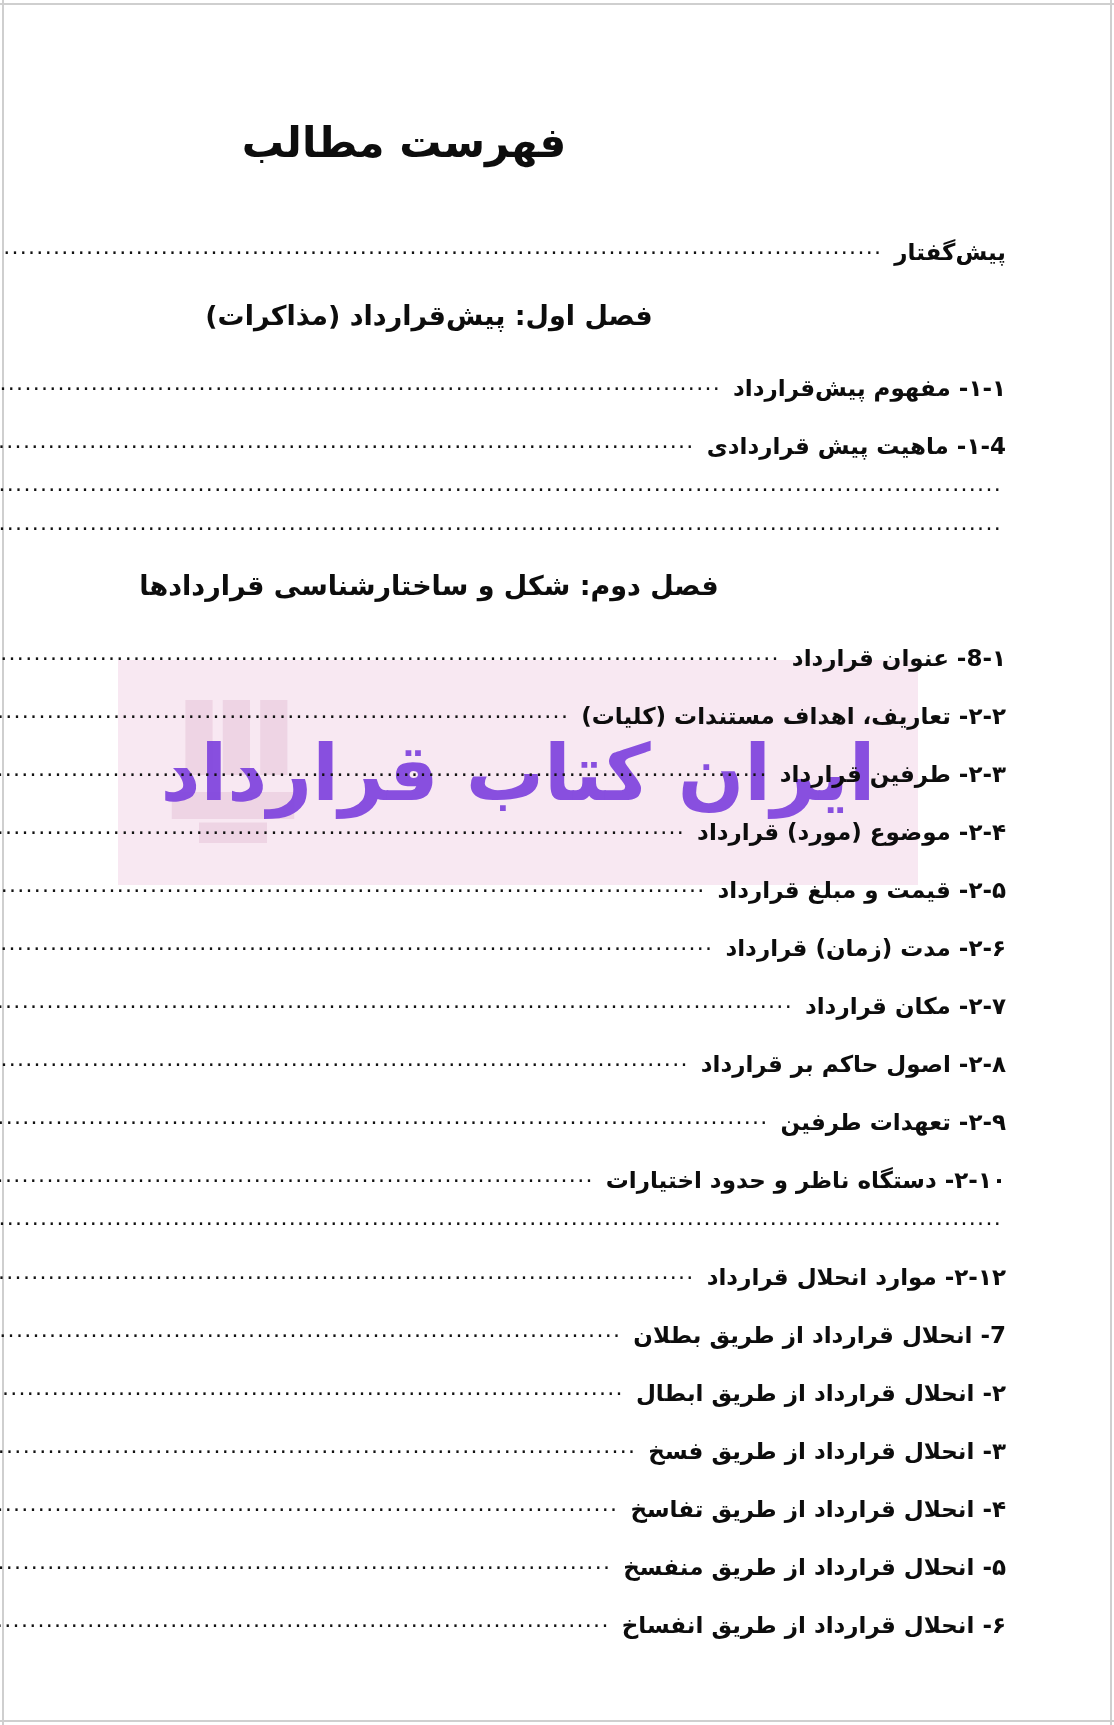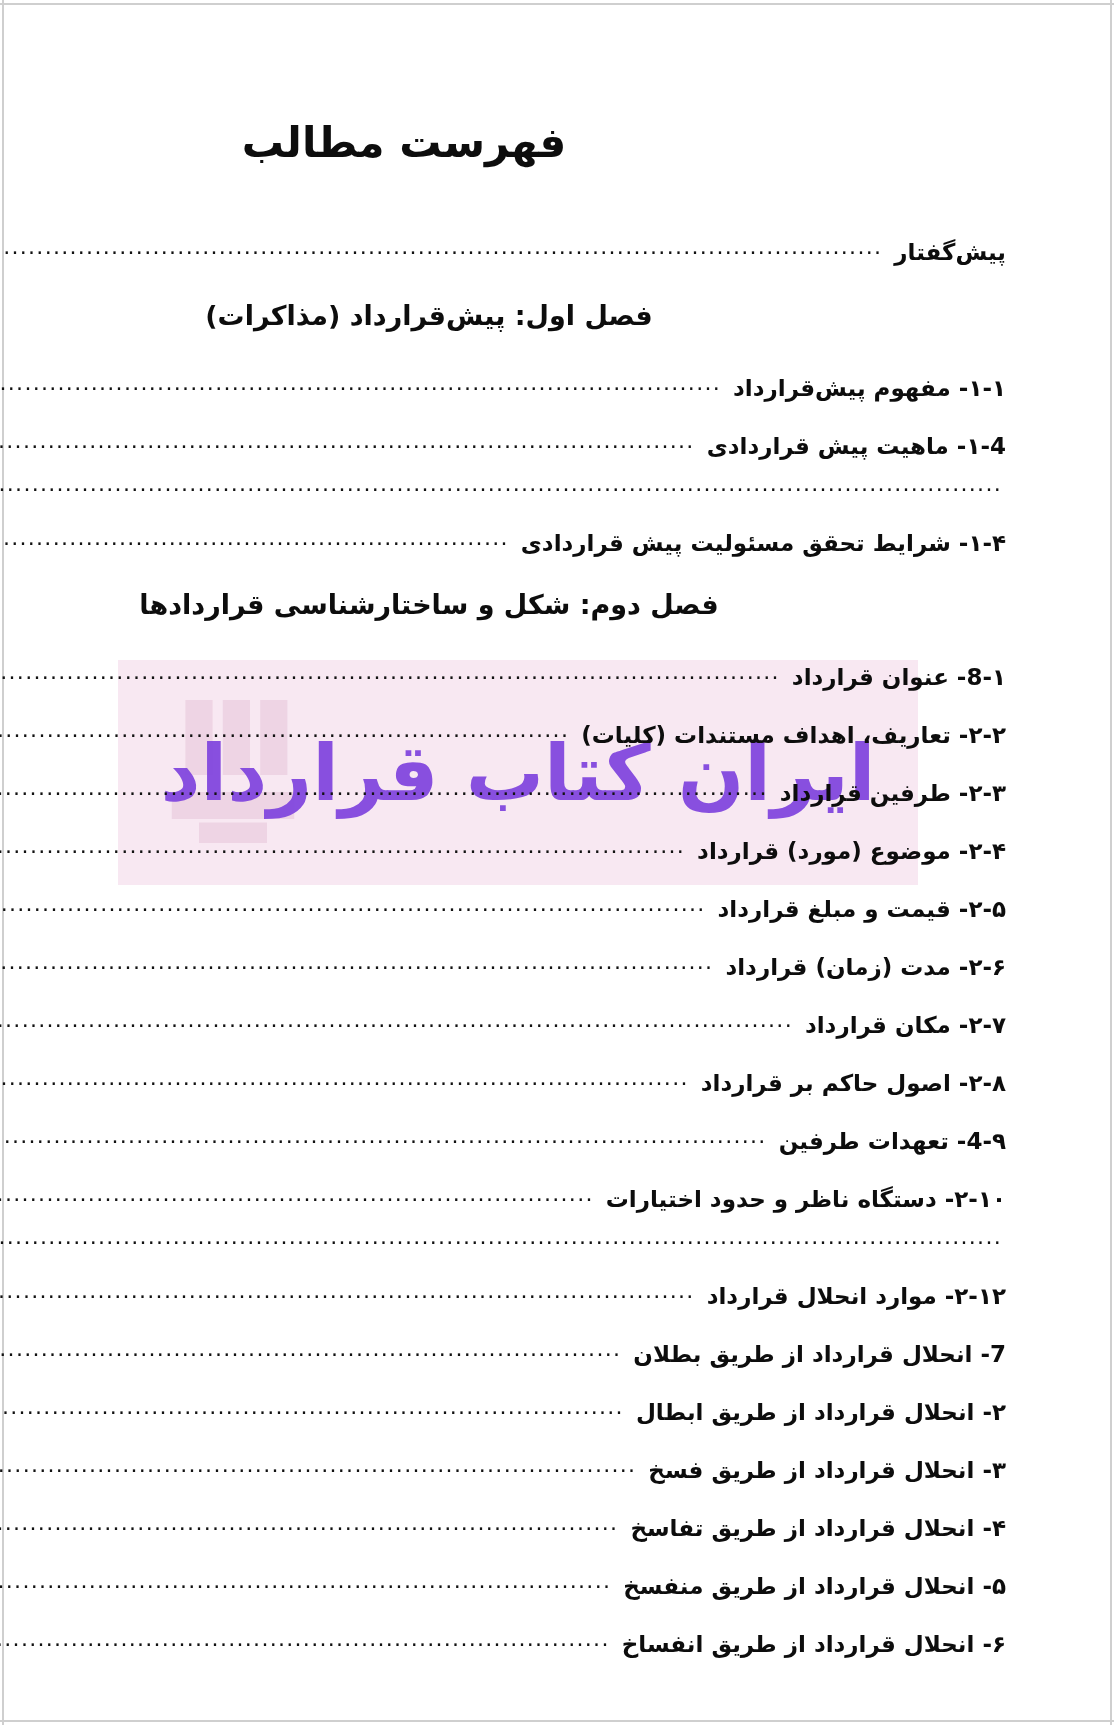--- a/index.html
+++ b/index.html
@@ -199,21 +199,20 @@
     <div class="toc-row">
       <span class="toc-label">۱-4- ماهیت پیش قراردادی</span>
       <span class="toc-dots"></span>
 
     </div>
     <div class="toc-row">
       <span class="toc-dots"></span>
 
     </div>
     <div class="toc-row">
-      <span class="toc-label">۱-۴- شرایط تحقق مسئولیت پیش قراردادی</span>
       <span class="toc-dots"></span>
 
     </div>
 
     <div class="chapter-heading">فصل دوم: شکل و ساختارشناسی قراردادها</div>
 
     <div class="toc-row">
       <span class="toc-label">8-۱- عنوان قرارداد</span>
       <span class="toc-dots"></span>
 
@@ -247,21 +246,21 @@
       <span class="toc-label">۲-۷- مکان قرارداد</span>
       <span class="toc-dots"></span>
 
     </div>
     <div class="toc-row">
       <span class="toc-label">۲-۸- اصول حاکم بر قرارداد</span>
       <span class="toc-dots"></span>
 
     </div>
     <div class="toc-row">
-      <span class="toc-label">4-۹- تعهدات طرفین</span>
+      <span class="toc-label">۲-۹- تعهدات طرفین</span>
       <span class="toc-dots"></span>
 
     </div>
     <div class="toc-row">
       <span class="toc-label">۲-۱۰- دستگاه ناظر و حدود اختیارات</span>
       <span class="toc-dots"></span>
 
     </div>
     <div class="toc-row">
       <span class="toc-dots"></span>

